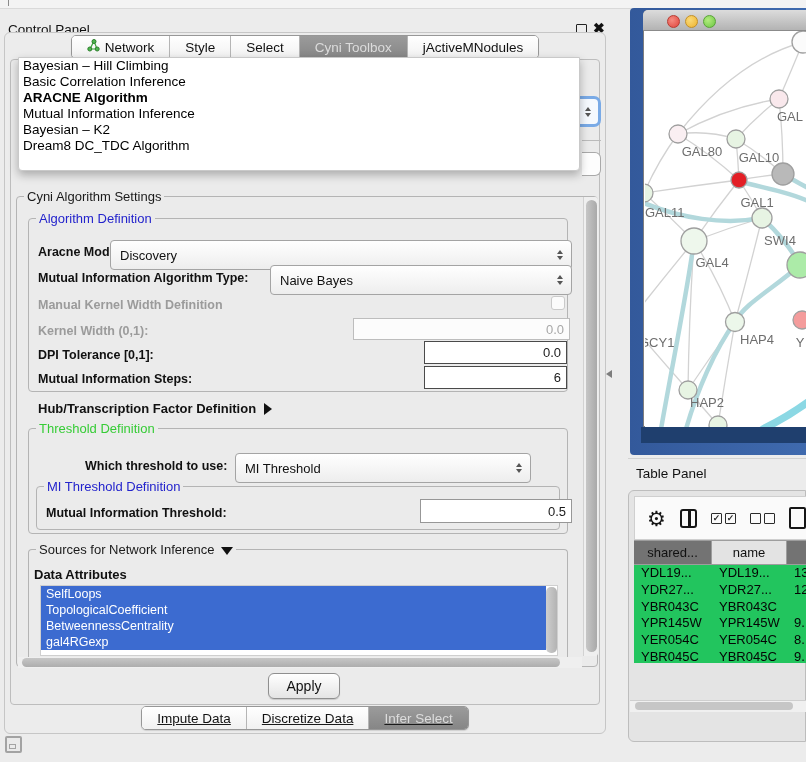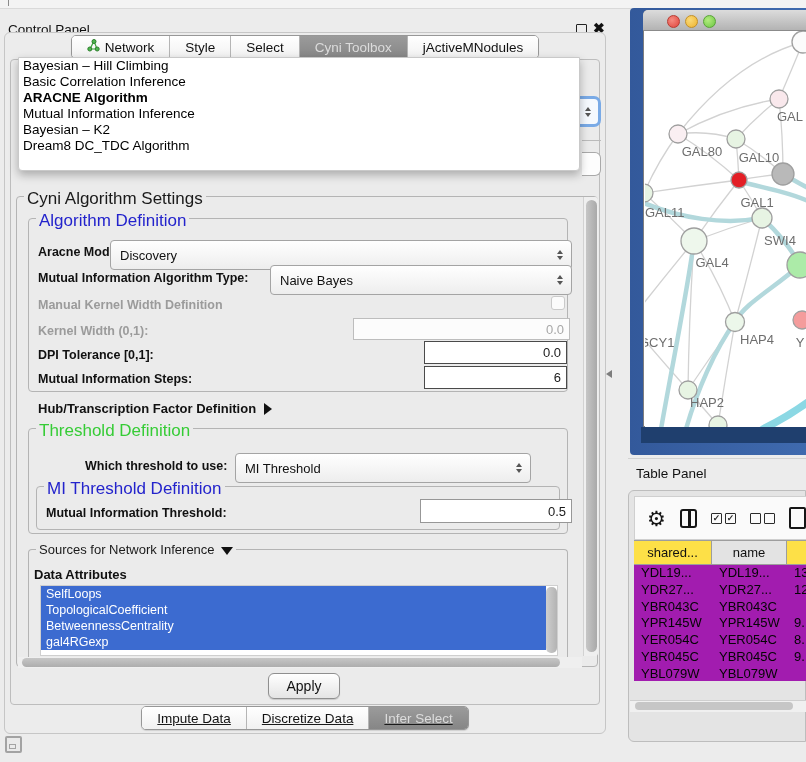--- a/index.html
+++ b/index.html
@@ -34,21 +34,21 @@
   .frag-field { left:582px; top:152px; width:19px; height:24px; border:1px solid #a9a9a9; border-left:none; border-radius:0 6px 6px 0; background:#fdfdfd; }
 
   
   .dd-popup { left:18px; top:57px; width:562px; height:114px; background:#ffffff; border:1px solid #c9c9c9; border-radius:0 0 4px 4px; box-shadow:0 4px 10px rgba(0,0,0,0.28); z-index:40; }
   .dd-header { text-align:center; color:#b9b9b9; font-size:13px; padding-top:3px; height:18px; }
   .dd-item { padding:0 4px; height:16px; line-height:16px; font-size:13.5px; color:#000; white-space:nowrap; }
   .dd-item.bold { font-weight:bold; }
 
   
   .group { position:absolute; border:1px solid #b4b4b4; border-radius:4px; }
-  .gtitle { position:absolute; top:-8px; left:7px; background:#ebebeb; padding:0 3px; font-size:17px; white-space:nowrap; }
+  .gtitle { position:absolute; top:-8px; left:7px; background:#ebebeb; padding:0 3px; font-size:13px; white-space:nowrap; }
   .gtitle.black { color:#1a1a1a; }
   .gtitle.blue { color:#2323cc; }
   .gtitle.green { color:#36cc36; }
 
   .lbl { position:absolute; font-weight:bold; font-size:12.5px; color:#111; white-space:nowrap; }
   .lbl.dis { color:#9b9b9b; }
 
   .combo { position:absolute; height:30px; border:1px solid #a4a4a4; border-radius:4px; background:linear-gradient(#ffffff,#ededed); display:flex; align-items:center; }
   .combo .val { padding-left:9px; font-size:13px; color:#111; flex:1; }
   .stepper { width:16px; display:flex; flex-direction:column; align-items:center; gap:2px; margin-right:3px; }
@@ -102,23 +102,23 @@
   .gear { font-size:21px; color:#161616; line-height:1; }
   .col-icon { width:20px; height:19px; border:2.5px solid #161616; border-radius:3px; position:relative; }
   .col-icon:after { content:""; position:absolute; left:6.5px; top:0; width:2.5px; height:100%; background:#161616; }
   .cb-pair { display:flex; gap:3px; }
   .cb { width:11px; height:11px; border:1.5px solid #2a2a2a; border-radius:1px; font-size:9px; line-height:9px; text-align:center; color:#2a2a2a; font-weight:bold; }
   .file-icon { width:17px; height:22px; border:2.5px solid #161616; border-radius:2px; position:relative; flex:none; }
 
   .tbl { left:634px; top:540px; width:172px; overflow:hidden; }
   .tbl-head { display:flex; height:25px; border-top:1px solid #9d9d9d; border-bottom:1px solid #9d9d9d; }
   .th { font-size:13px; color:#111; display:flex; align-items:center; justify-content:center; border-right:1px solid #9d9d9d; flex:none; overflow:hidden; white-space:nowrap; }
-  .th.hl { background:#fde047; }
+  .th.hl { background:#737373; }
   .th.gr { background:#e3e3e3; }
-  .tbl-body { background:#a21caf; height:116px; overflow:hidden; }
+  .tbl-body { background:#22c55e; height:98px; overflow:hidden; }
   .tr { display:flex; height:16.8px; }
   .td { font-size:13px; color:#050505; padding-left:7px; white-space:nowrap; overflow:hidden; flex:none; }
   .tp-hsb { left:630px; top:700px; width:176px; height:12px; background:#f0f0f0; border-top:1px solid #cfcfcf; }
   .tp-hsb-thumb { left:635px; top:702px; width:158px; height:8px; background:#c6c6c6; border-radius:4px; }
 </style>
 </head>
 <body>
 
 <div class="abs top-strip"></div>
 <div class="abs top-tick"></div>

